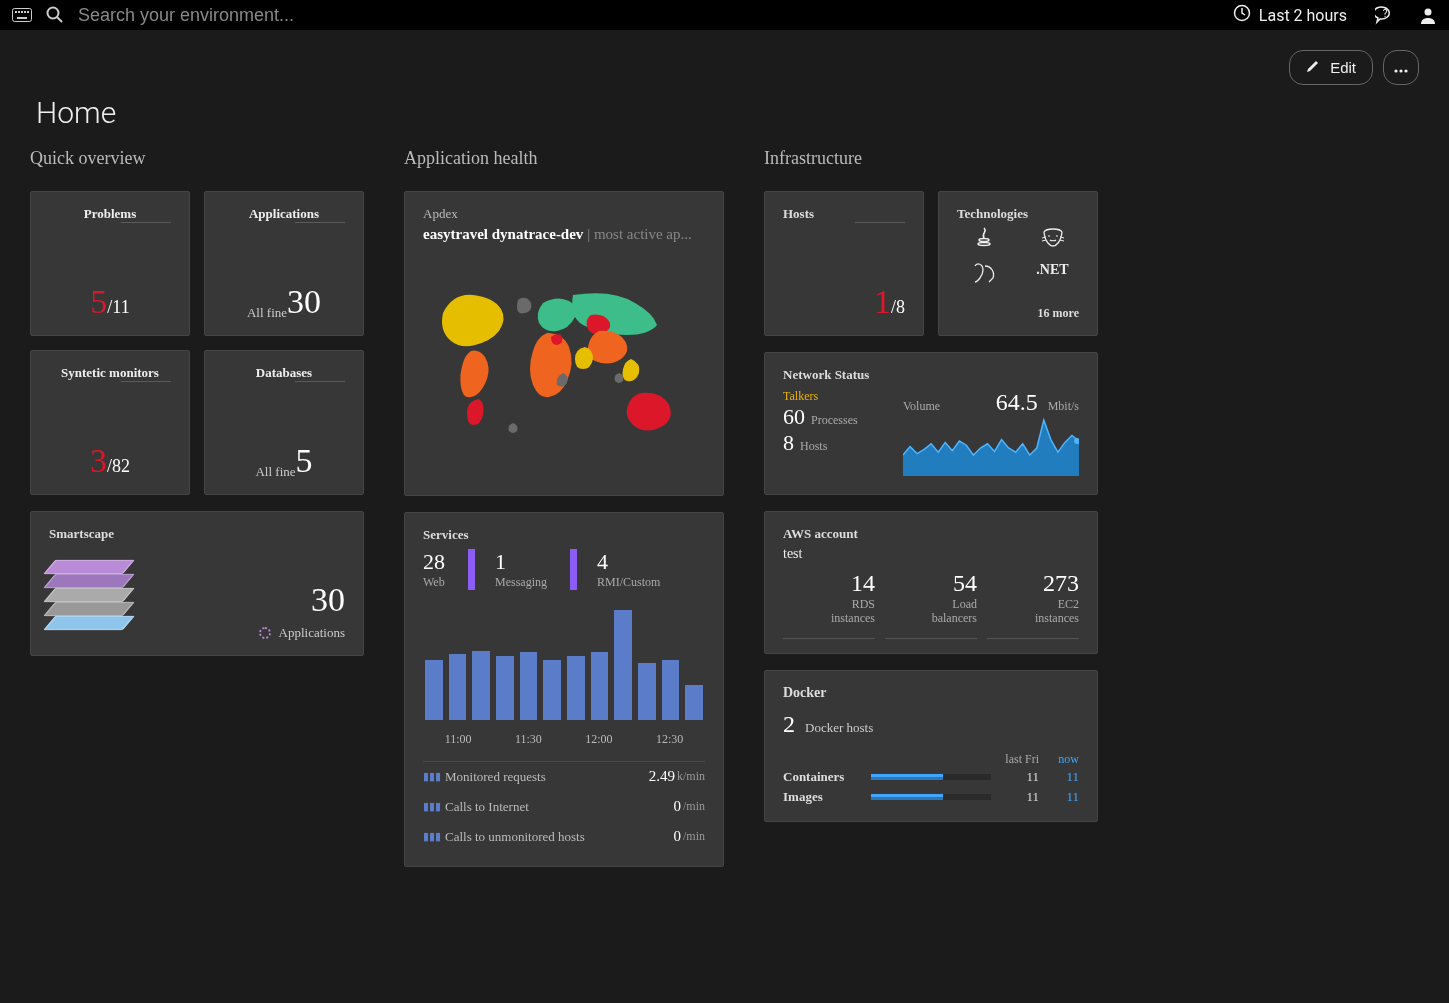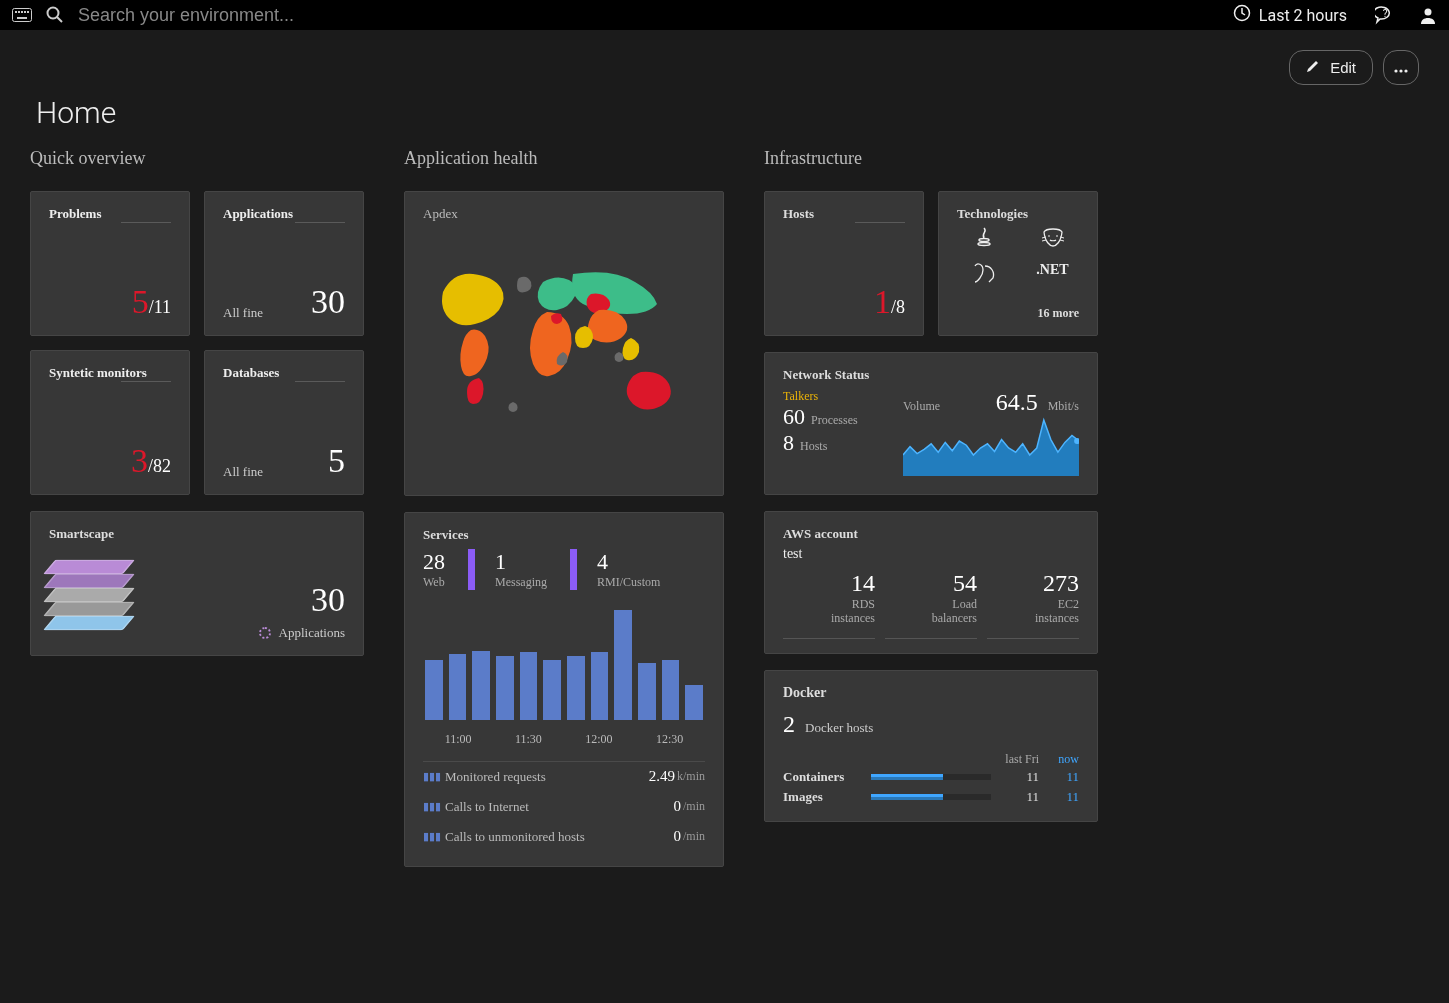--- a/index.html
+++ b/index.html
@@ -59,21 +59,21 @@
   .col-title { font-size: 18px; color: #bbb; margin-bottom: 6px; font-weight: 400; }
   
   .tile {
     background: #373737;
     border: 1px solid #454545;
     border-radius: 2px;
     padding: 14px 18px 14px 18px;
     position: relative;
     color: #ddd;
   }
-  .tile-sm { width: 160px; height: 145px; display: flex; flex-direction: column; }
+  .tile-sm { width: 160px; height: 145px; display: flex; flex-direction: column; align-items: center; }
   .tile-sm .tile-label { font-size: 13px; color: #eee; font-weight: 600; }
   .tile-sm .big-row { margin-top: auto; text-align: right; font-size: 34px; color: #fff; }
   .tile-sm .big-row .danger { color: #dc172a; }
   .tile-sm .big-row .denom { font-size: 18px; }
   .tile-sm .sub { font-size: 13px; color: #ccc; margin-top: auto; }
   .tile-underline::after {
     content: "";
     display: block;
     height: 1px;
     background: #5a5a5a;
@@ -285,20 +285,25 @@
           </div>
         </div>
       </div>
     </div>
 
     <div class="col" style="width:320px">
       <div class="col-title">Application health</div>
 
       <div class="tile tile-apdex">
         <div class="sub">Apdex</div>
+        <div class="title-line">
+          <span>easytravel dynatrace-dev</span>
+          <span class="muted"> | </span>
+          <span class="muted">most active ap...</span>
+        </div>
         <div class="worldmap">
           <svg width="280" height="190" viewBox="0 0 280 190">
 
             <g>
               <path d="M20 40 q10 -20 30 -18 q20 2 28 14 q6 10 -2 22 q-8 10 -24 14 q-14 4 -24 -4 q-12 -10 -8 -28z" fill="#e6be00"></path>
               <path d="M48 78 q8 -2 14 6 q6 10 2 22 q-6 16 -16 18 q-8 2 -10 -10 q-2 -12 2 -24 q2 -8 8 -12z" fill="#ef651f"></path>
               <path d="M56 126 q6 4 4 16 q-2 10 -10 10 q-6 0 -6 -12 q0 -12 12 -14z" fill="#dc172a"></path>
 
               <path d="M120 30 q14 -8 26 -2 q10 6 6 16 q-6 12 -18 14 q-12 2 -18 -8 q-4 -10 4 -20z" fill="#3dbd89"></path>
 

